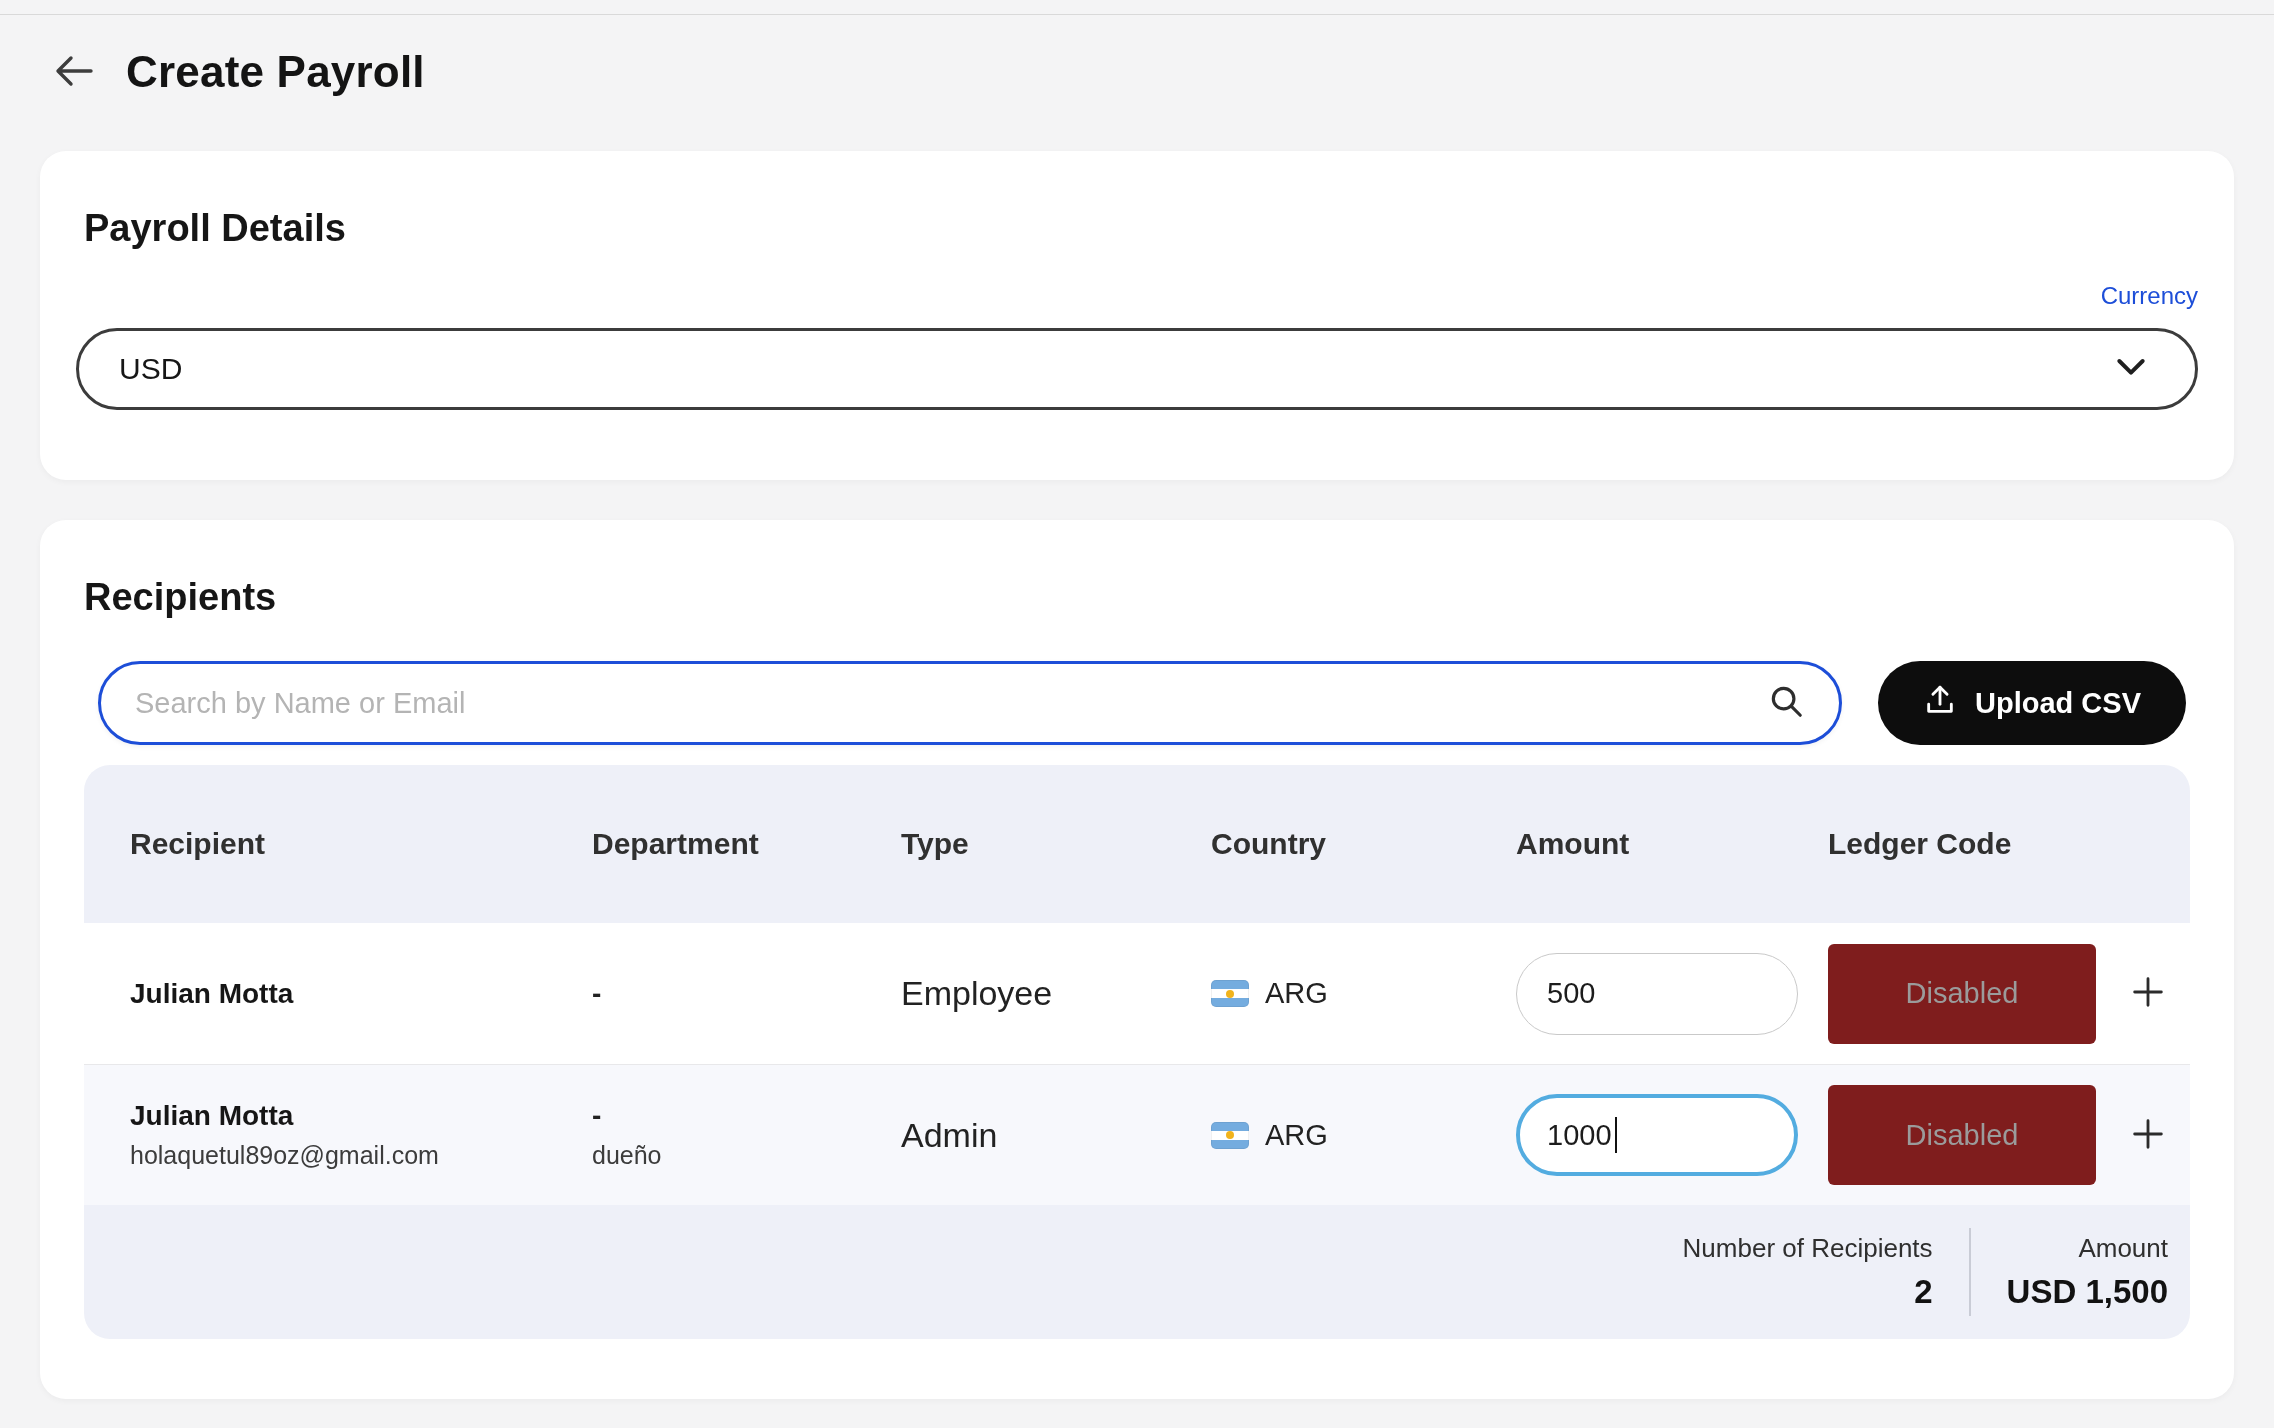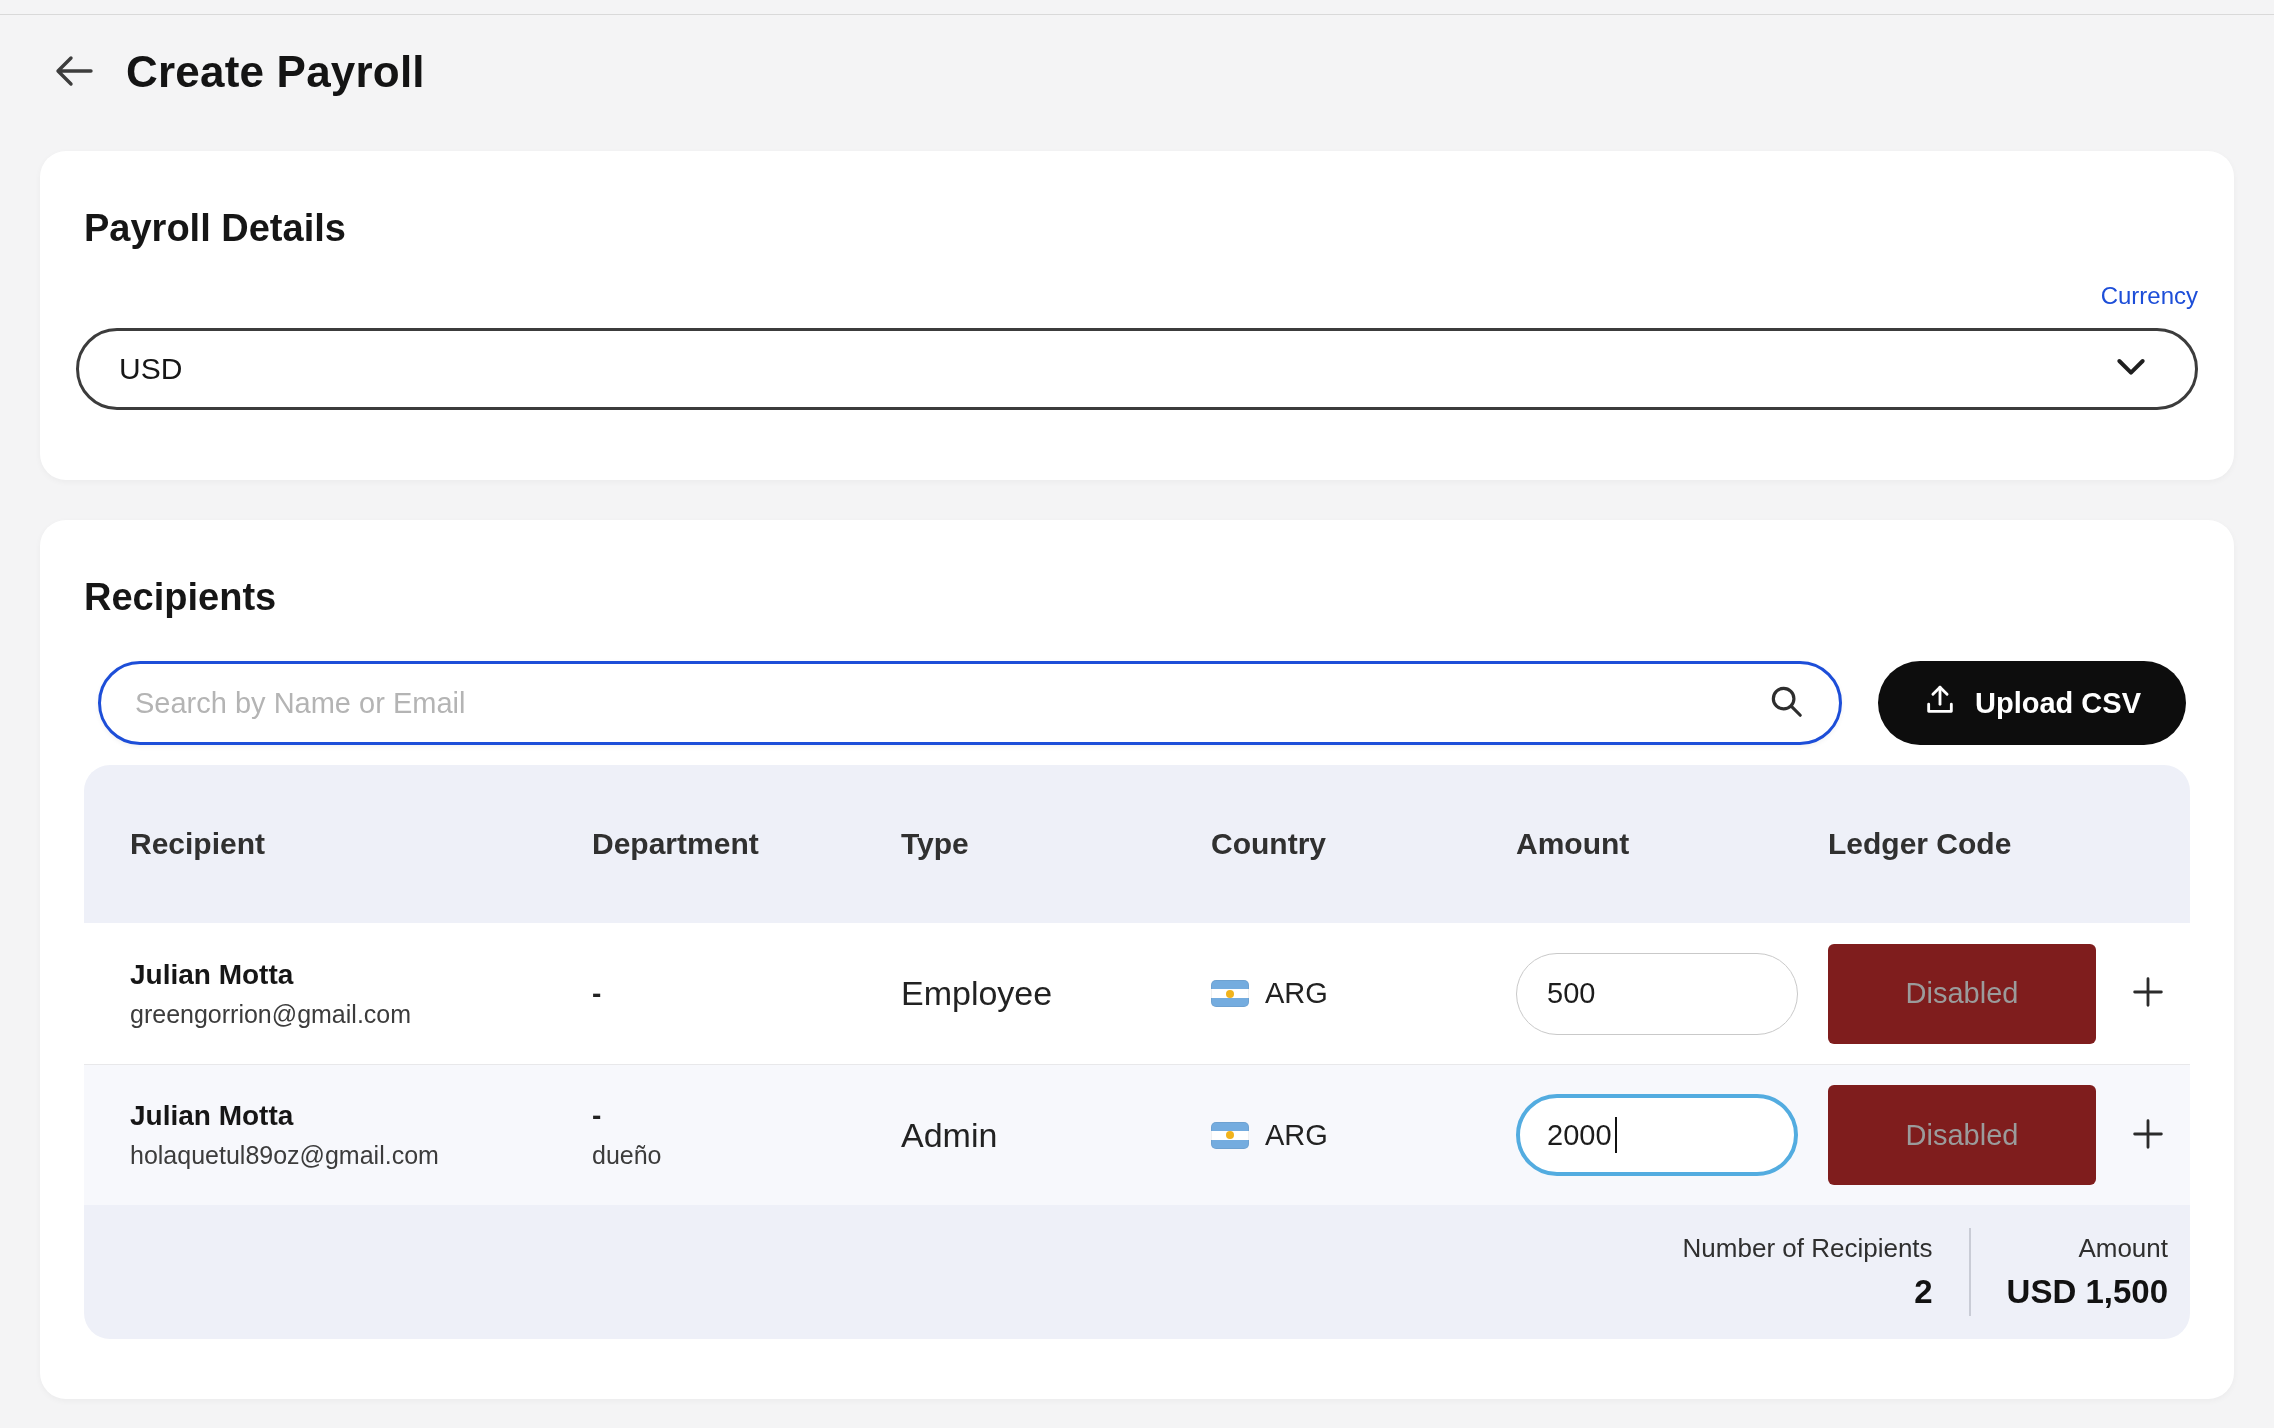--- a/index.html
+++ b/index.html
@@ -290,21 +290,20 @@
       <div>Department</div>
       <div>Type</div>
       <div>Country</div>
       <div>Amount</div>
       <div>Ledger Code</div>
     </div>
 
     <div class="t-row t-body-row">
       <div class="cell-stack">
         <span class="r-name">Julian Motta</span>
-        <span class="r-email">greengorrion@gmail.com</span>
       </div>
       <div class="cell-stack">
         <span class="r-dash">-</span>
       </div>
       <div class="r-type">Employee</div>
       <div class="cell-country">
         <span class="flag-arg"></span>
         <span>ARG</span>
       </div>
       <div>
@@ -333,21 +332,21 @@
         <span class="r-dash">-</span>
         <span class="r-sub">dueño</span>
       </div>
       <div class="r-type">Admin</div>
       <div class="cell-country">
         <span class="flag-arg"></span>
         <span>ARG</span>
       </div>
       <div>
         <div class="amount-input focused">
-          <span>2000</span>
+          <span>1000</span>
           <span class="caret"></span>
         </div>
       </div>
       <div class="cell-ledger">
         <button class="disabled-btn">Disabled</button>
         <button class="plus-btn">
           <span>
             <svg width="40" height="40" viewBox="0 0 24 24" fill="none" stroke="#2b2b2b" stroke-width="1.7" stroke-linecap="round">
                 <path d="M12 4 V20 M4 12 H20"></path>
               </svg>

